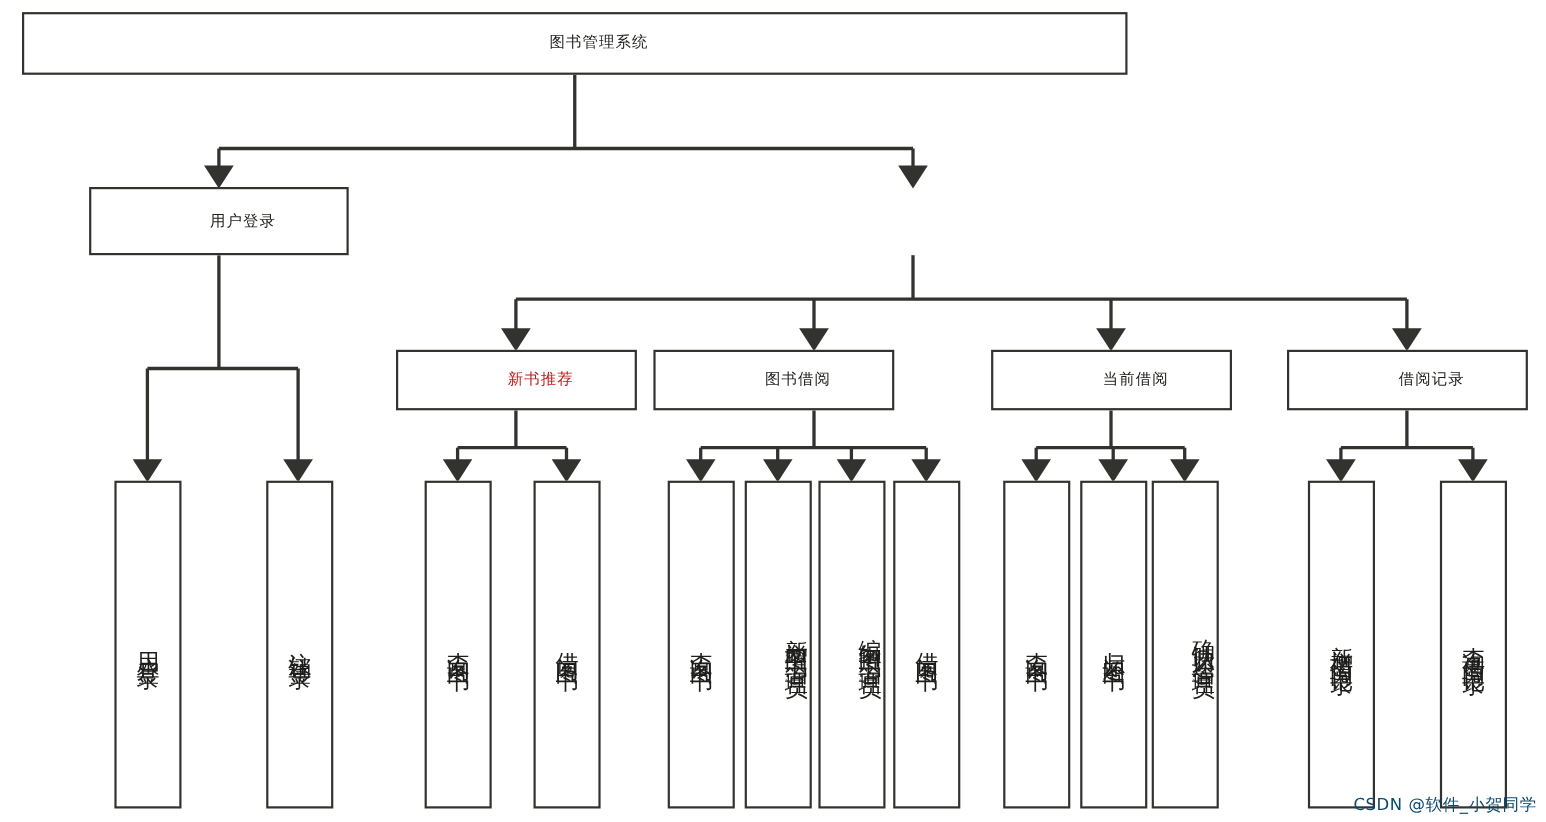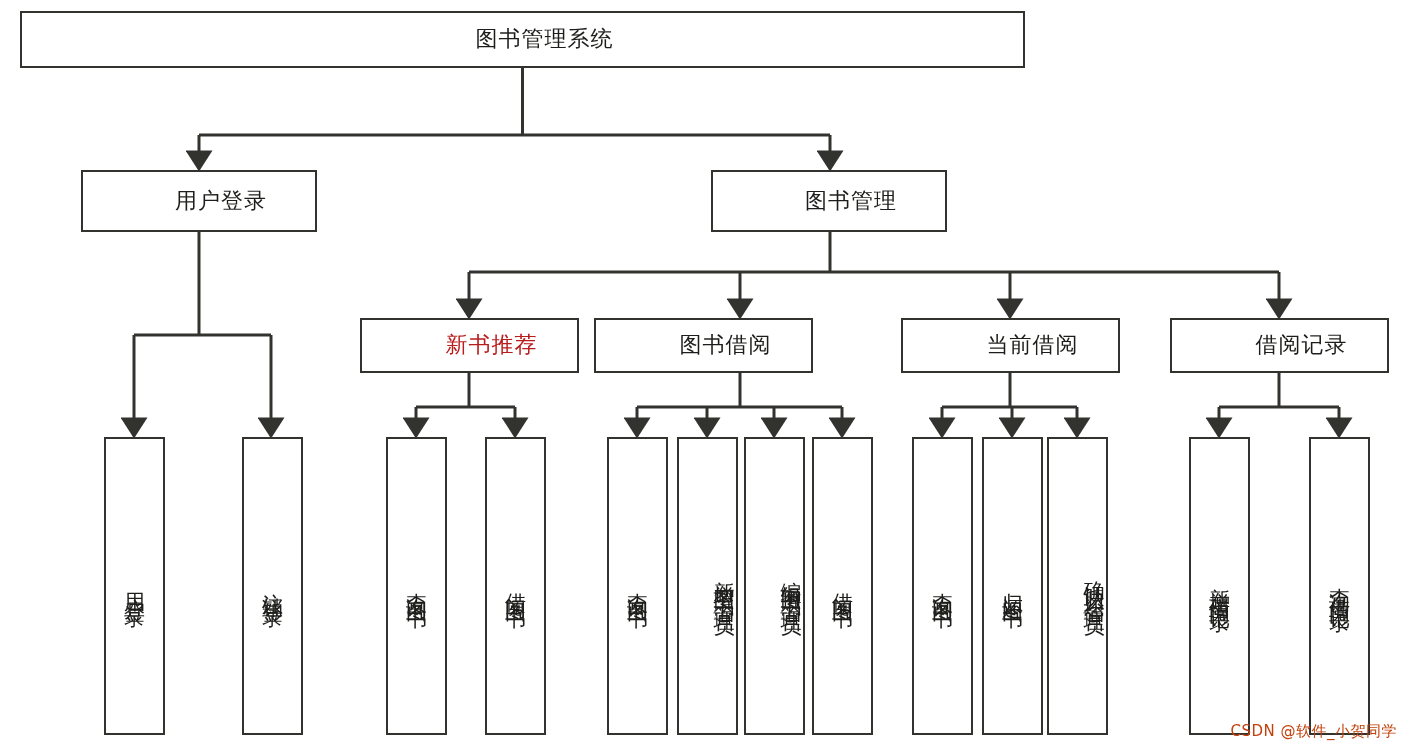--- a/index.html
+++ b/index.html
@@ -28,21 +28,21 @@
     position: absolute;
     box-sizing: border-box;
     background: #ffffff;
     border: 2px solid #32322f;
     display: flex;
     align-items: center;
     justify-content: center;
     color: #1d1d1b;
   }
   .node-h {
-    font-size: 22px;
+    font-size: 14px;
     line-height: 1.2;
     letter-spacing: 1px;
     padding-left: 44px;
   }
   .node-v {
     writing-mode: vertical-rl;
     text-orientation: upright;
     font-size: 21px;
     letter-spacing: 5px;
     line-height: 1.15;
@@ -112,36 +112,35 @@
       <path d="M1279,373 L1279,407"></path>
       <path d="M1219,407 L1339,407"></path>
       <path d="M1219,407 L1219,427" marker-end="url(#arrow)"></path>
       <path d="M1339,407 L1339,427" marker-end="url(#arrow)"></path>
     </g>
   </svg>
 
   <div class="node node-h" style="left: 20px; top: 11px; width: 1005px; height: 57px; border-color: rgb(50, 50, 47); color: rgb(29, 29, 27);">图书管理系统</div>
 
   <div class="node node-h" style="left: 81px; top: 170px; width: 236px; height: 62px; border-color: rgb(50, 50, 47); color: rgb(29, 29, 27);">用户登录</div>
-  <div class="node node-h" style="left: 711px; top: 170px; width: 236px; height: 62px; border-color: rgb(50, 50, 47); color: rgb(29, 29, 27);">图书管理</div>
 
   <div class="node node-h" style="left: 360px; top: 318px; width: 219px; height: 55px; border-color: rgb(50, 50, 47); color: #b91c1c;">新书推荐</div>
   <div class="node node-h" style="left: 594px; top: 318px; width: 219px; height: 55px; border-color: rgb(50, 50, 47); color: rgb(29, 29, 27);">图书借阅</div>
   <div class="node node-h" style="left: 901px; top: 318px; width: 219px; height: 55px; border-color: rgb(50, 50, 47); color: rgb(29, 29, 27);">当前借阅</div>
   <div class="node node-h" style="left: 1170px; top: 318px; width: 219px; height: 55px; border-color: rgb(50, 50, 47); color: rgb(29, 29, 27);">借阅记录</div>
 
   <div class="node node-v" style="left: 104px; top: 437px; width: 61px; height: 298px; border-color: rgb(50, 50, 47); color: rgb(29, 29, 27);">用户登录</div>
   <div class="node node-v" style="left: 242px; top: 437px; width: 61px; height: 298px; border-color: rgb(50, 50, 47); color: rgb(29, 29, 27);">注销登录</div>
   <div class="node node-v" style="left: 386px; top: 437px; width: 61px; height: 298px; border-color: rgb(50, 50, 47); color: rgb(29, 29, 27);">查询图书</div>
   <div class="node node-v" style="left: 485px; top: 437px; width: 61px; height: 298px; border-color: rgb(50, 50, 47); color: rgb(29, 29, 27);">借阅图书</div>
   <div class="node node-v" style="left: 607px; top: 437px; width: 61px; height: 298px; border-color: rgb(50, 50, 47); color: rgb(29, 29, 27);">查询图书</div>
   <div class="node node-v align-top" style="left: 677px; top: 437px; width: 61px; height: 298px; border-color: rgb(50, 50, 47); color: rgb(29, 29, 27);">新增图书（管理员）</div>
   <div class="node node-v align-top" style="left: 744px; top: 437px; width: 61px; height: 298px; border-color: rgb(50, 50, 47); color: rgb(29, 29, 27);">编辑图书（管理员）</div>
   <div class="node node-v" style="left: 812px; top: 437px; width: 61px; height: 298px; border-color: rgb(50, 50, 47); color: rgb(29, 29, 27);">借阅图书</div>
   <div class="node node-v" style="left: 912px; top: 437px; width: 61px; height: 298px; border-color: rgb(50, 50, 47); color: rgb(29, 29, 27);">查询图书</div>
   <div class="node node-v" style="left: 982px; top: 437px; width: 61px; height: 298px; border-color: rgb(50, 50, 47); color: rgb(29, 29, 27);">归还图书</div>
   <div class="node node-v align-top" style="left: 1047px; top: 437px; width: 61px; height: 298px; border-color: rgb(50, 50, 47); color: rgb(29, 29, 27);">确认归还（管理员）</div>
   <div class="node node-v" style="left: 1189px; top: 437px; width: 61px; height: 298px; border-color: rgb(50, 50, 47); color: rgb(29, 29, 27);">新增借阅记录</div>
   <div class="node node-v" style="left: 1309px; top: 437px; width: 61px; height: 298px; border-color: rgb(50, 50, 47); color: rgb(29, 29, 27);">查询借阅记录</div>
 
-  <div class="watermark" style="color: #c2410c;">CSDN @软件_小贺同学</div>
+  <div class="watermark" style="color: #0c4a6e;">CSDN @软件_小贺同学</div>
 
 </div>
 
 </body></html>

